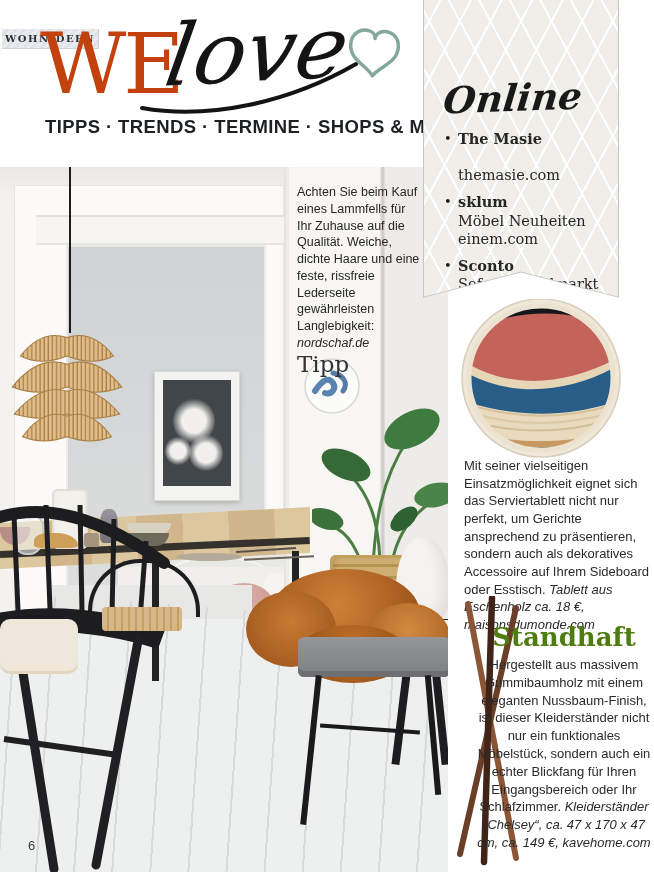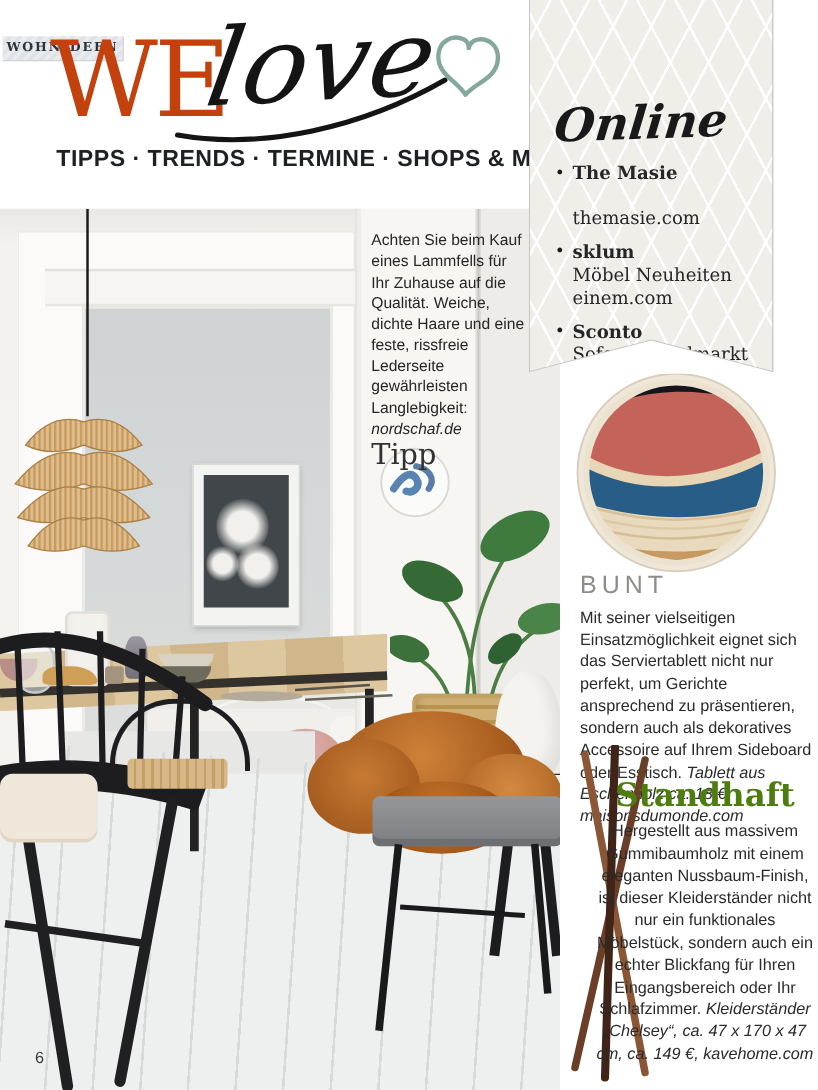--- a/index.html
+++ b/index.html
@@ -348,21 +348,20 @@
       <path d="M4,102 C56,118 104,120 160,102 L160,132 C108,146 60,146 4,134 Z" fill="#e9dabd"></path>
       <path d="M4,104 C56,120 104,122 160,104" fill="none" stroke="#d6c19b" stroke-width="2"></path>
       <path d="M4,112 C56,128 104,128 160,112" fill="none" stroke="#dcc9a6" stroke-width="2"></path>
       <path d="M4,120 C56,136 106,136 160,118" fill="none" stroke="#d2bd97" stroke-width="2"></path>
       <path d="M4,132 C60,146 108,146 160,130 L160,136 C108,152 60,152 4,140 Z" fill="#c89a62"></path>
     </g>
     <circle cx="82" cy="79" r="72" fill="none" stroke="#ece2d0" stroke-width="5"></circle>
   </svg>
 
   <div class="abs" id="bunt-block">
-    <div id="bunt-heading">BUNT</div>
     <div id="bunt-body">
       <span>Mit seiner vielseitigen Einsatzmöglichkeit eignet sich das Serviertablett nicht nur perfekt, um Gerichte ansprechend zu präsentieren, sondern auch als dekoratives Accessoire auf Ihrem Sideboard oder Esstisch. </span><em>Tablett aus Eschenholz ca. 18 €, maisonsdumonde.com</em>
     </div>
   </div>
 
   <svg class="abs" id="coat-stand" width="104" height="270" viewBox="0 0 104 270">
     <line x1="22" y1="8" x2="70" y2="262" stroke="#8a5636" stroke-width="6" stroke-linecap="round"></line>
     <line x1="70" y1="12" x2="14" y2="258" stroke="#6b3f27" stroke-width="6" stroke-linecap="round"></line>
     <line x1="46" y1="2" x2="38" y2="266" stroke="#3f2417" stroke-width="6.5" stroke-linecap="round"></line>
   </svg>

